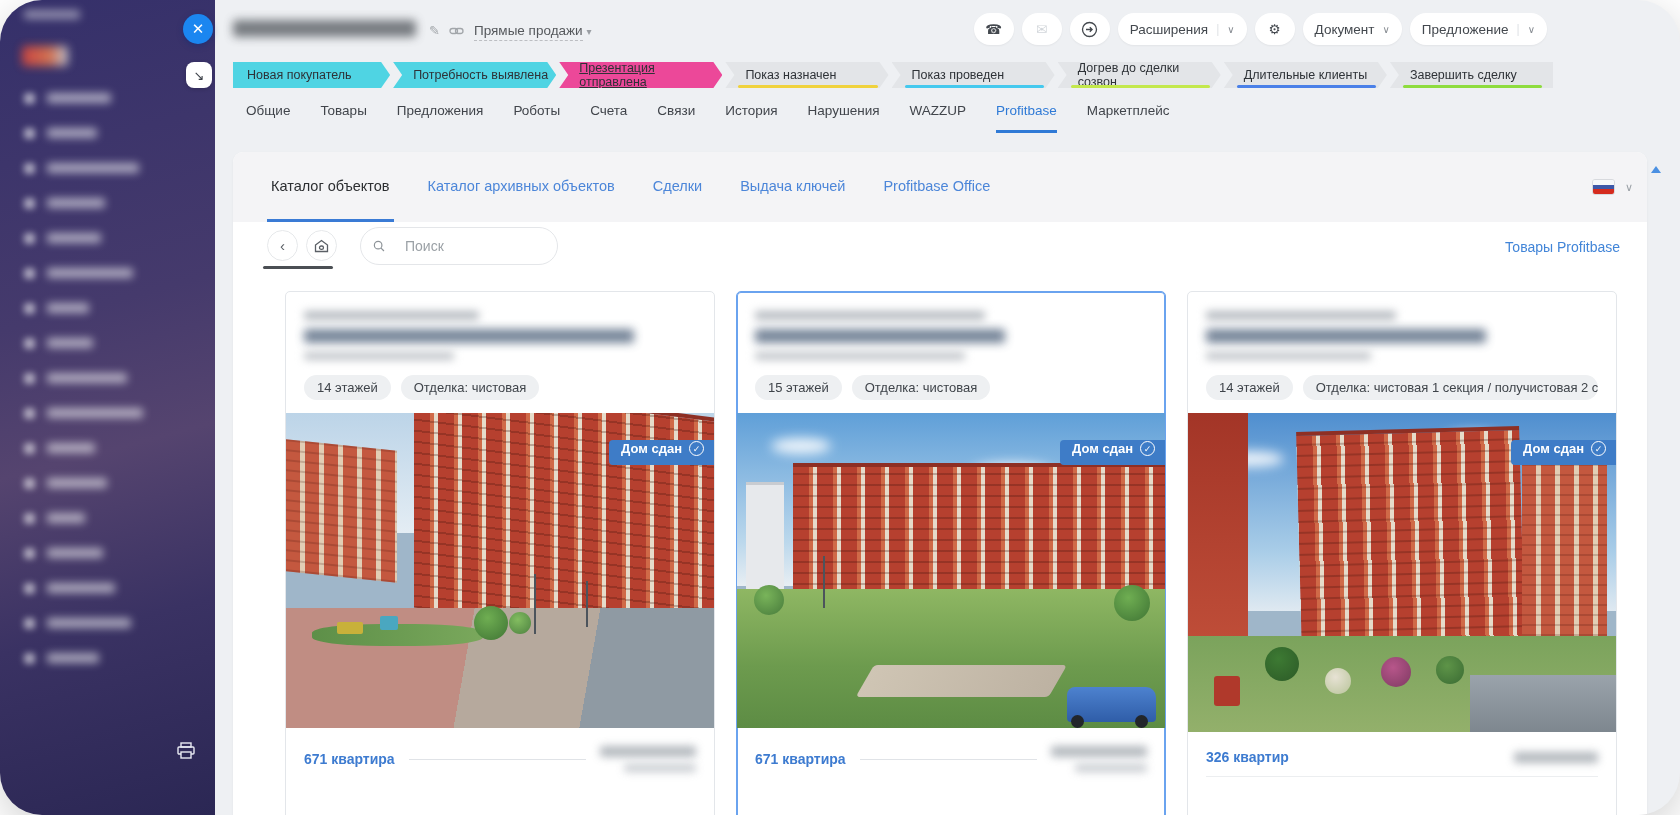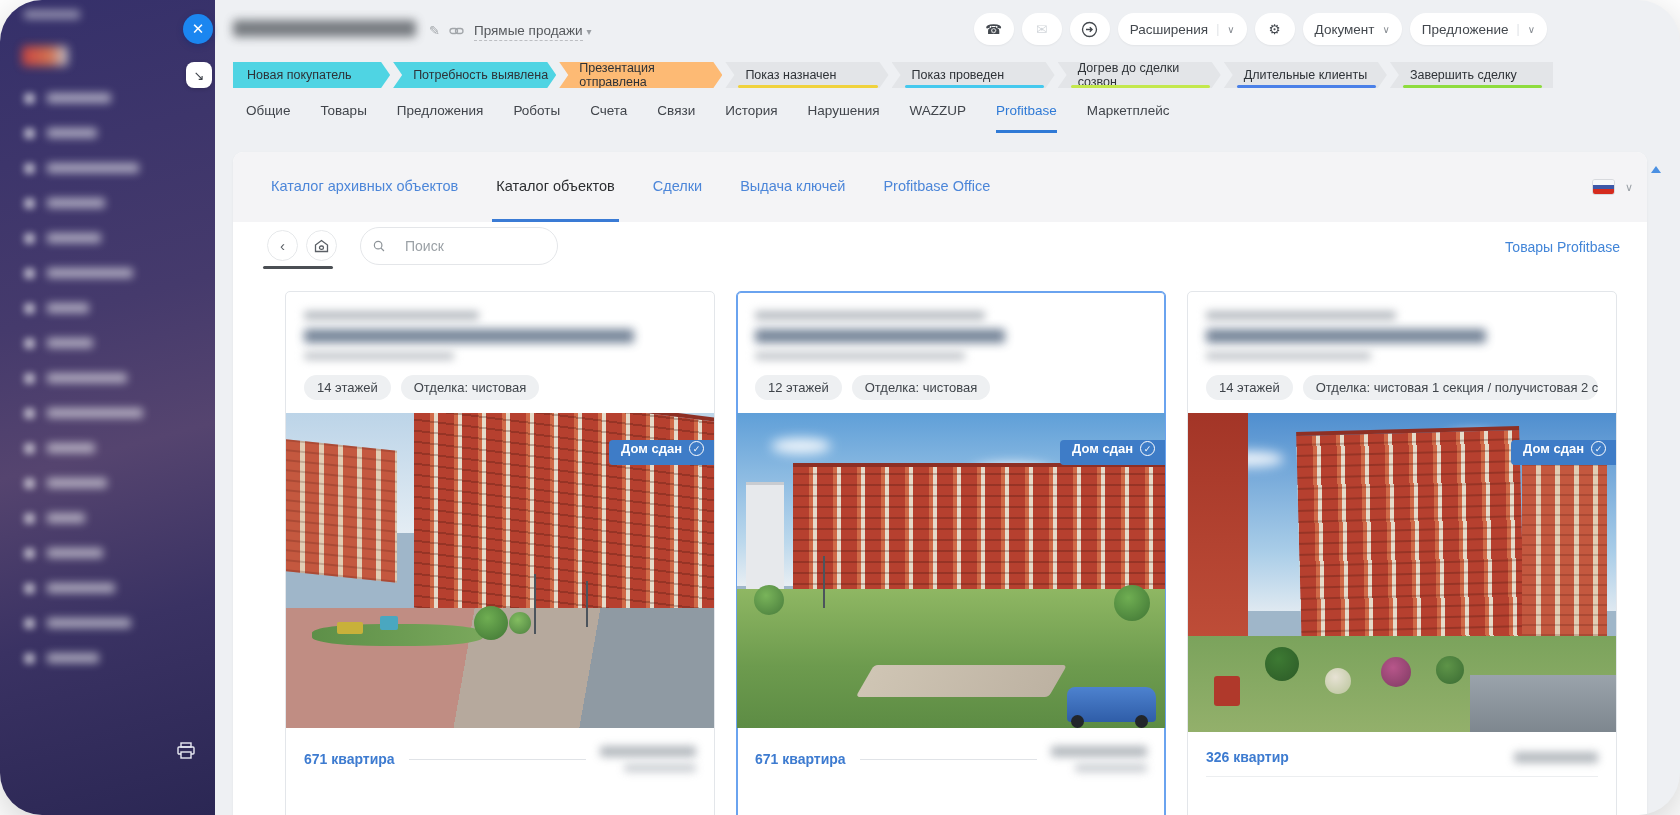--- a/index.html
+++ b/index.html
@@ -271,21 +271,21 @@
     </div>
   </div>
 
   <div class="pipeline">
     <div class="stage first" style="background: rgb(79, 212, 227);">
       <span>Новая покупатель</span>
     </div>
     <div class="stage" style="background: rgb(79, 212, 227);">
       <span>Потребность выявлена</span>
     </div>
-    <div class="stage" style="background: #fdba74;">
+    <div class="stage" style="background: #ec4899; text-decoration: underline;">
       <span>Презентация отправлена</span>
     </div>
     <div class="stage">
       <span>Показ назначен</span>
       <span class="accent" style="background: rgb(240, 210, 60);"></span>
     </div>
     <div class="stage">
       <span>Показ проведен</span>
       <span class="accent" style="background: rgb(69, 201, 238);"></span>
     </div>
@@ -313,22 +313,22 @@
     <div class="deal-tab">История</div>
     <div class="deal-tab">Нарушения</div>
     <div class="deal-tab">WAZZUP</div>
     <div class="deal-tab active">Profitbase</div>
     <div class="deal-tab">Маркетплейс</div>
   </div>
 
   <div class="scroll-top"></div>
   <div class="panel">
     <div class="panel-strip">
+      <div class="ptab active">Каталог объектов</div>
       <div class="ptab">Каталог архивных объектов</div>
-      <div class="ptab active">Каталог объектов</div>
       <div class="ptab">Сделки</div>
       <div class="ptab">Выдача ключей</div>
       <div class="ptab">Profitbase Office</div>
       <div class="flag-wrap">
         <div class="flag">
             <span class="w"></span>
             <span class="b"></span>
             <span class="r"></span>
           </div>
         <span class="flag-caret">∨</span>
@@ -400,21 +400,21 @@
           </span>
         </div>
       </div>
 
       <div class="card selected">
         <div class="card-head">
           <div class="blur-line t1" style="width:230px"></div>
           <div class="blur-line t2" style="width:250px"></div>
           <div class="blur-line t3" style="width:210px"></div>
           <div class="badge-row">
-            <div class="badge">12 этажей</div>
+            <div class="badge">15 этажей</div>
             <div class="badge">Отделка: чистовая</div>
           </div>
         </div>
         <div class="card-img">
           <div class="scene">
             <div class="sky" style="height:55%;background:linear-gradient(#5f9fd8,#bcd8ec 75%,#e8eef3)"></div>
             <div class="cloud" style="left:8%;top:8%;width:60px;height:16px"></div>
             <div class="cloud" style="left:55%;top:16%;width:80px;height:18px"></div>
             <div style="position:absolute;left:2%;top:22%;width:9%;height:34%;background:#e7e9ec;border-top:3px solid #c9ccd1"></div>
             <div class="facade" style="position:absolute;left:13%;right:0;top:16%;height:42%;border-top:4px solid #8e2f24"></div>

